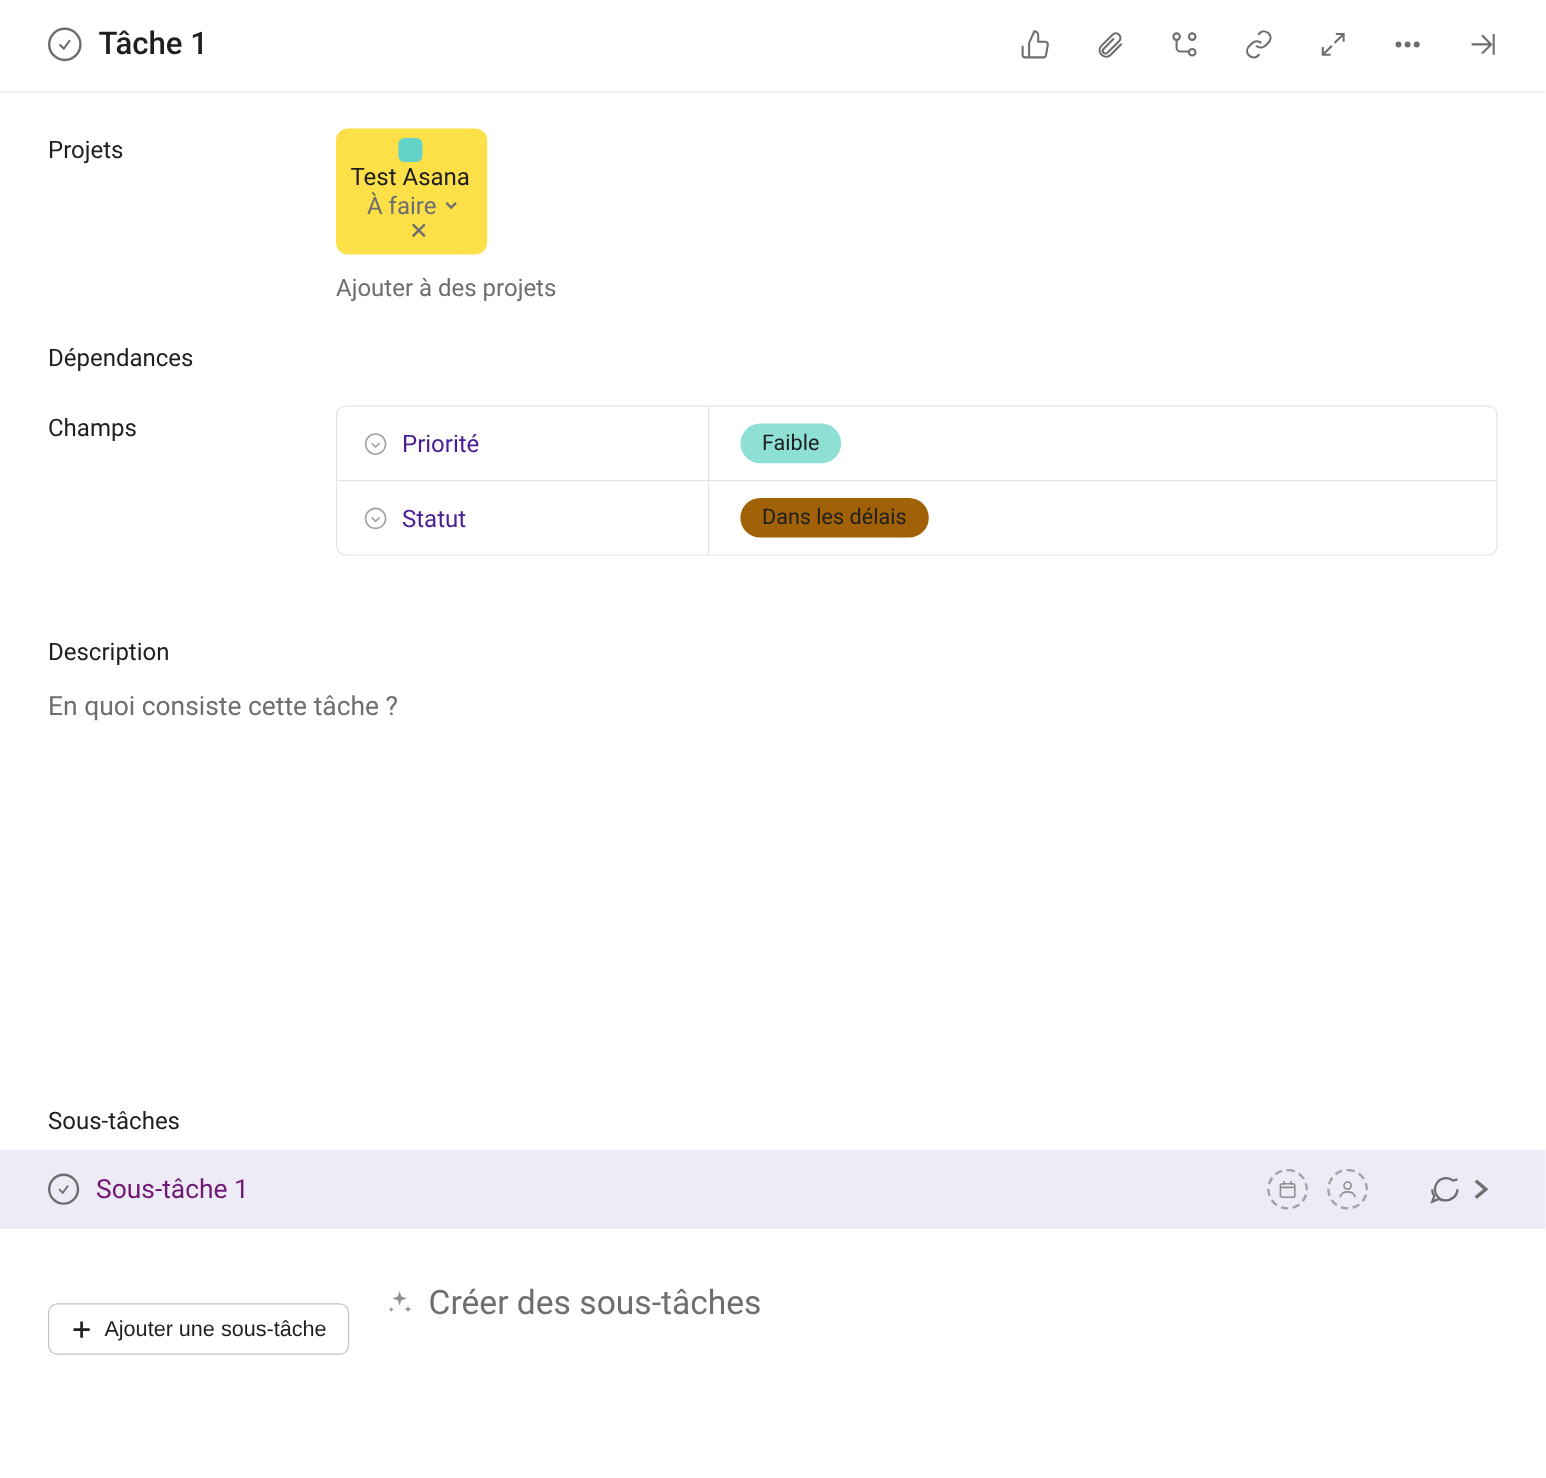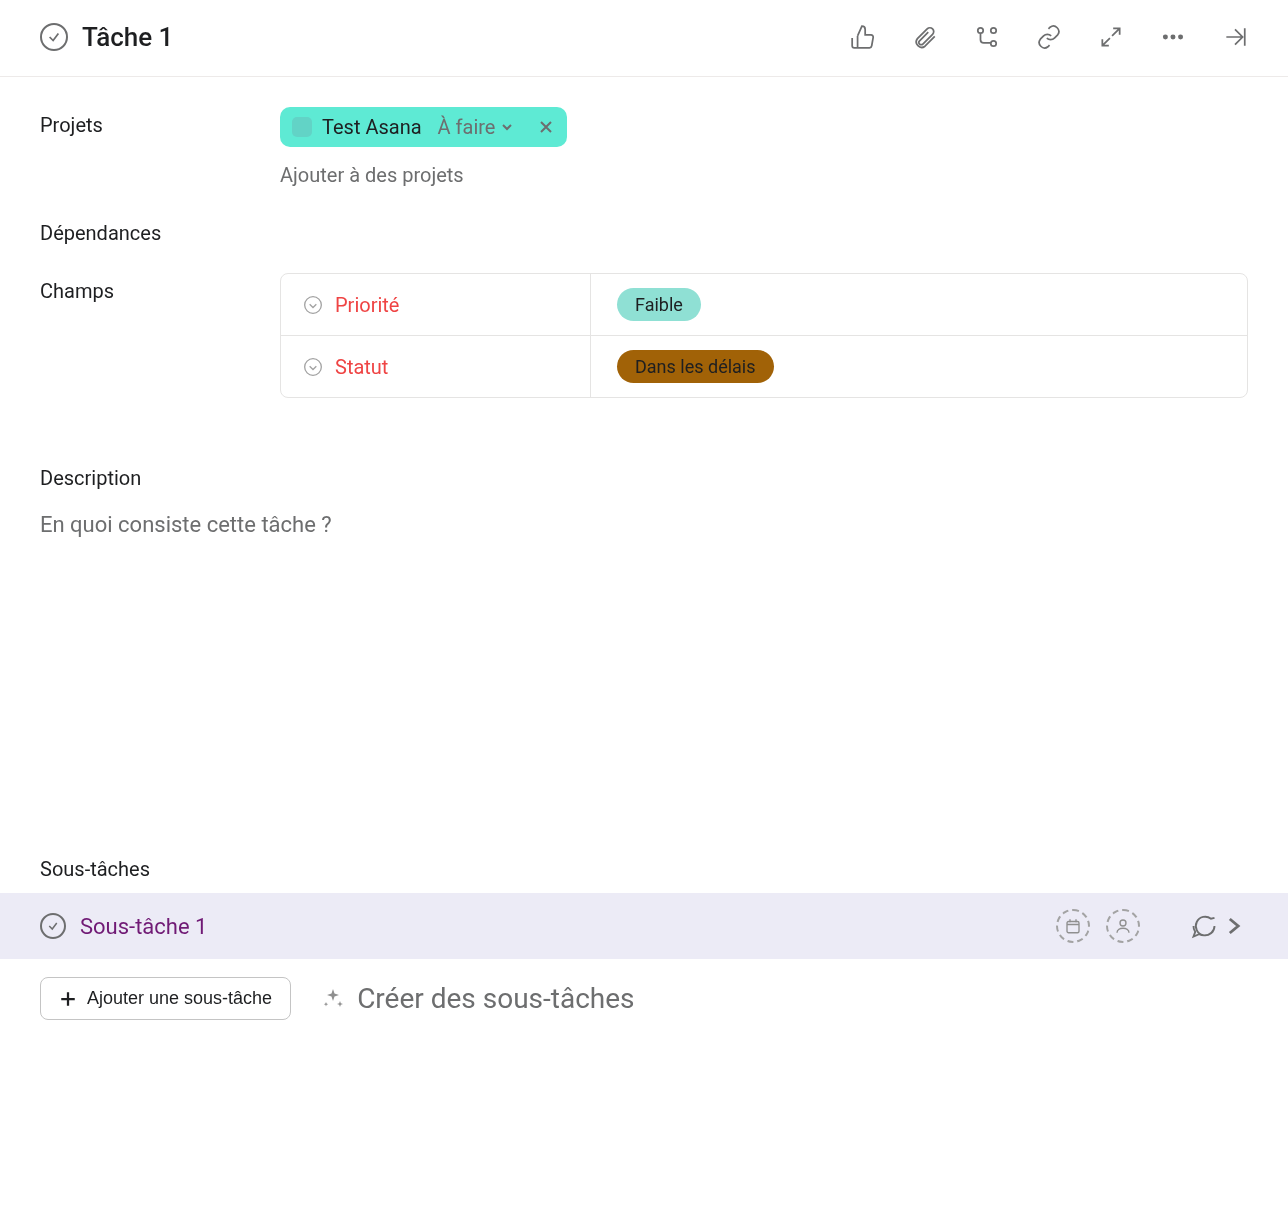--- a/index.html
+++ b/index.html
@@ -80,24 +80,25 @@
       font-size: 20px;
       color: #1e1f21;
       padding-top: 6px;
     }
     .field-value {
       flex: 1;
     }
     .project-chip {
       display: inline-flex;
       align-items: center;
-      background: #5eead4;
+      background: #fde047;
       border-radius: 10px;
       padding: 8px 14px 8px 12px;
-      gap: 10px;
+      gap: 0;
+      flex-direction: column;
     }
     .project-color {
       width: 20px;
       height: 20px;
       border-radius: 5px;
       background: #62d3c6;
     }
     .project-name {
       font-size: 20px;
       color: #1e1f21;
@@ -141,21 +142,21 @@
     .cf-row:last-child {
       border-bottom: none;
     }
     .cf-name {
       width: 310px;
       border-right: 1px solid #e5e4e3;
       padding: 18px 22px;
       display: flex;
       align-items: center;
       gap: 12px;
-      color: #ef4444;
+      color: #4c1d95;
       font-size: 20px;
     }
     .cf-name svg {
       width: 20px;
       height: 20px;
       flex-shrink: 0;
     }
     .cf-value {
       flex: 1;
       padding: 14px 26px;
@@ -273,20 +274,21 @@
       display: inline-flex;
       align-items: center;
       gap: 10px;
       border: 1px solid #c4c4c4;
       border-radius: 8px;
       padding: 10px 18px;
       font-size: 18px;
       color: #1e1f21;
       cursor: pointer;
       background: white;
+      margin-top: 44px;
     }
     .outline-btn svg {
       width: 18px;
       height: 18px;
       stroke: #1e1f21;
       stroke-width: 2;
       fill: none;
     }
     .ai-btn {
       display: inline-flex;

